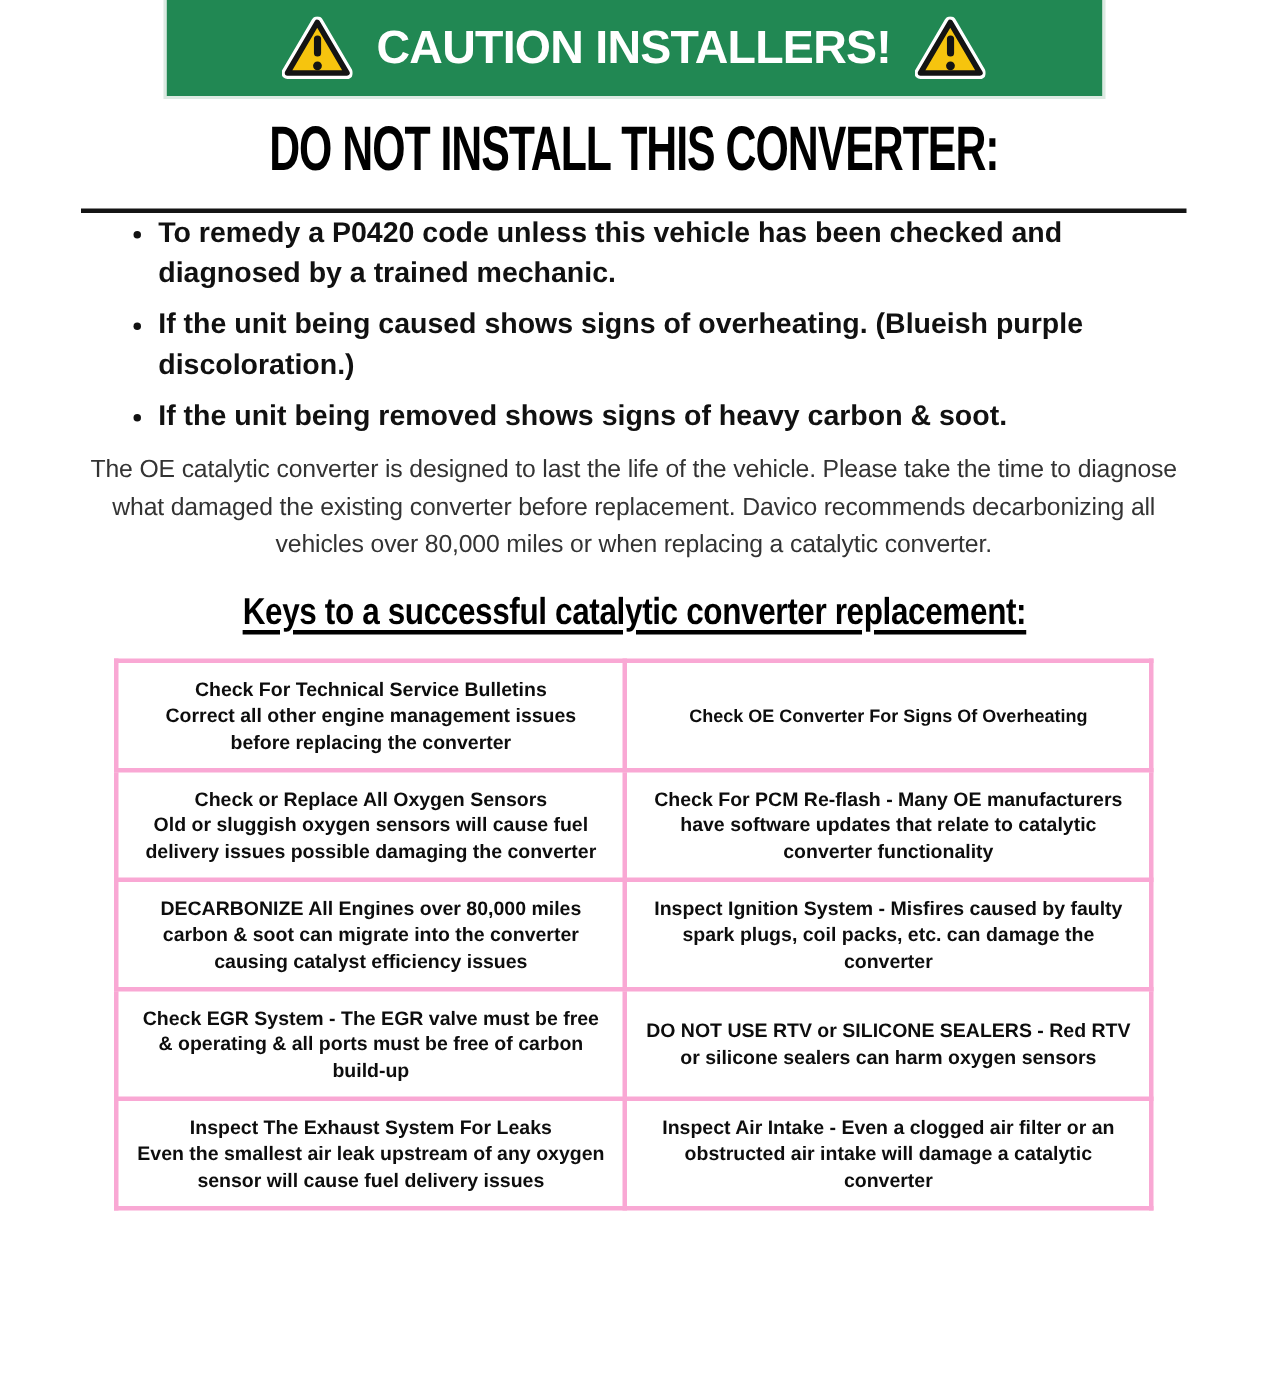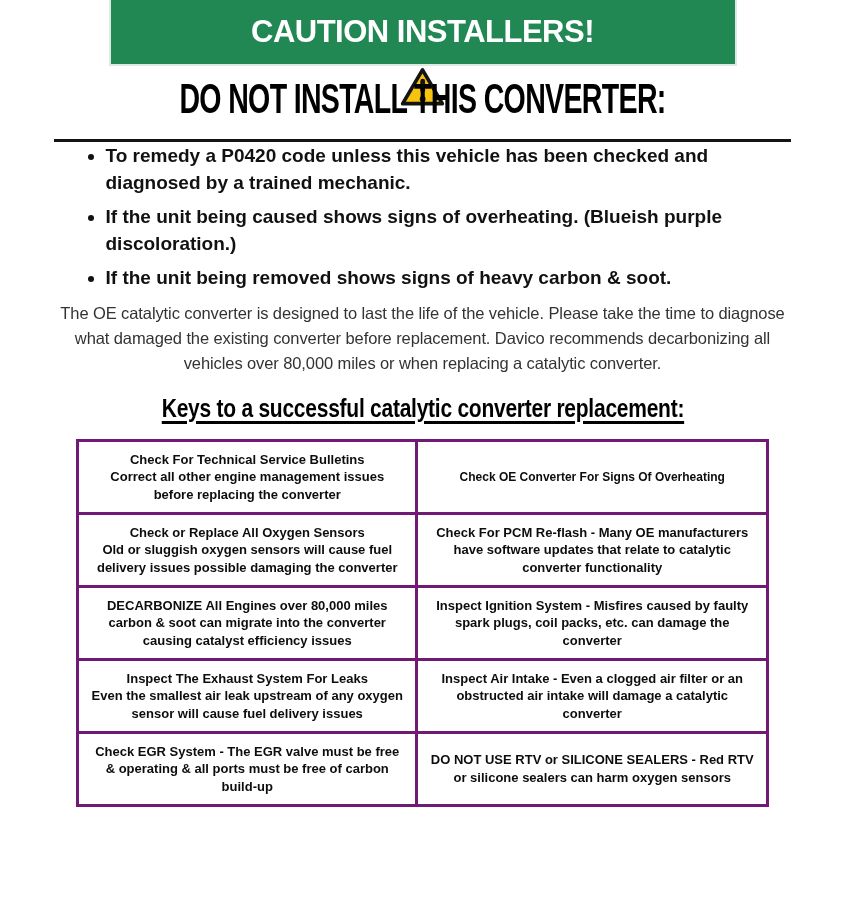--- a/index.html
+++ b/index.html
@@ -3,21 +3,21 @@
 <meta charset="utf-8">
 <style>
   * { margin: 0; padding: 0; box-sizing: border-box; }
   html, body { width: 845px; height: 919px; background: #ffffff; overflow: hidden; }
   body { font-family: "Liberation Sans", sans-serif; color: #0d0d0d; }
 
   
   .banner {
     width: 624px; height: 64px; margin: 0 auto;
     display: flex; align-items: center; justify-content: center; gap: 16px;
-    background: #218853; outline: 2px solid #dcEAe2; flex-direction: column;
+    background: #218853; outline: 2px solid #dcEAe2;
   }
   .banner-title {
     color: #ffffff; font-weight: bold; font-size: 31px; letter-spacing: -0.5px;
     white-space: nowrap;
   }
   .tri { width: 47px; height: 43px; flex: 0 0 auto; }
   .tri-rim  { fill: none; stroke: #ffffff; stroke-width: 11; stroke-linejoin: round; }
   .tri-body { fill: var(--triangle-yellow, #F6C40E); stroke: #141414; stroke-width: 5; stroke-linejoin: round; }
 
   
@@ -53,21 +53,21 @@
     color: #000; text-decoration: underline; text-decoration-thickness: 3px;
     text-underline-offset: 4px; transform: scaleX(0.84); transform-origin: center;
   }
 
   
   .tips {
     width: 693px; margin: 15px auto 0; border-collapse: collapse;
     table-layout: fixed;
   }
   .tips td {
-    border: 3px solid #701a75; height: 73px; vertical-align: middle;
+    border: 3px solid #f9a8d4; height: 73px; vertical-align: middle;
     text-align: center; padding: 4px 10px;
     font-weight: bold; font-size: 13px; line-height: 1.35;
     white-space: pre-line; color: #0d0d0d;
   }
   .tips td.col-left  { width: 49.2%; }
   .tips td.cell-big  { font-size: 12px; }
 </style>
 </head>
 <body>
 
@@ -119,22 +119,22 @@
     <tr>
       <td class="col-left">Check or Replace All Oxygen Sensors
 Old or sluggish oxygen sensors will cause fuel delivery issues possible damaging the converter</td>
       <td>Check For PCM Re-flash - Many OE manufacturers have software updates that relate to catalytic converter functionality</td>
     </tr>
     <tr>
       <td class="col-left">DECARBONIZE All Engines over 80,000 miles carbon &amp; soot can migrate into the converter causing catalyst efficiency issues</td>
       <td>Inspect Ignition System - Misfires caused by faulty spark plugs, coil packs, etc. can damage the converter</td>
     </tr>
     <tr>
+      <td class="col-left">Check EGR System - The EGR valve must be free &amp; operating &amp; all ports must be free of carbon build-up</td>
+      <td>DO NOT USE RTV or SILICONE SEALERS - Red RTV or silicone sealers can harm oxygen sensors</td>
+    </tr>
+    <tr>
       <td class="col-left">Inspect The Exhaust System For Leaks
 Even the smallest air leak upstream of any oxygen sensor will cause fuel delivery issues</td>
       <td>Inspect Air Intake - Even a clogged air filter or an obstructed air intake will damage a catalytic converter</td>
-    </tr>
-    <tr>
-      <td class="col-left">Check EGR System - The EGR valve must be free &amp; operating &amp; all ports must be free of carbon build-up</td>
-      <td>DO NOT USE RTV or SILICONE SEALERS - Red RTV or silicone sealers can harm oxygen sensors</td>
     </tr>
   </tbody>
 </table>
 
 </body></html>

